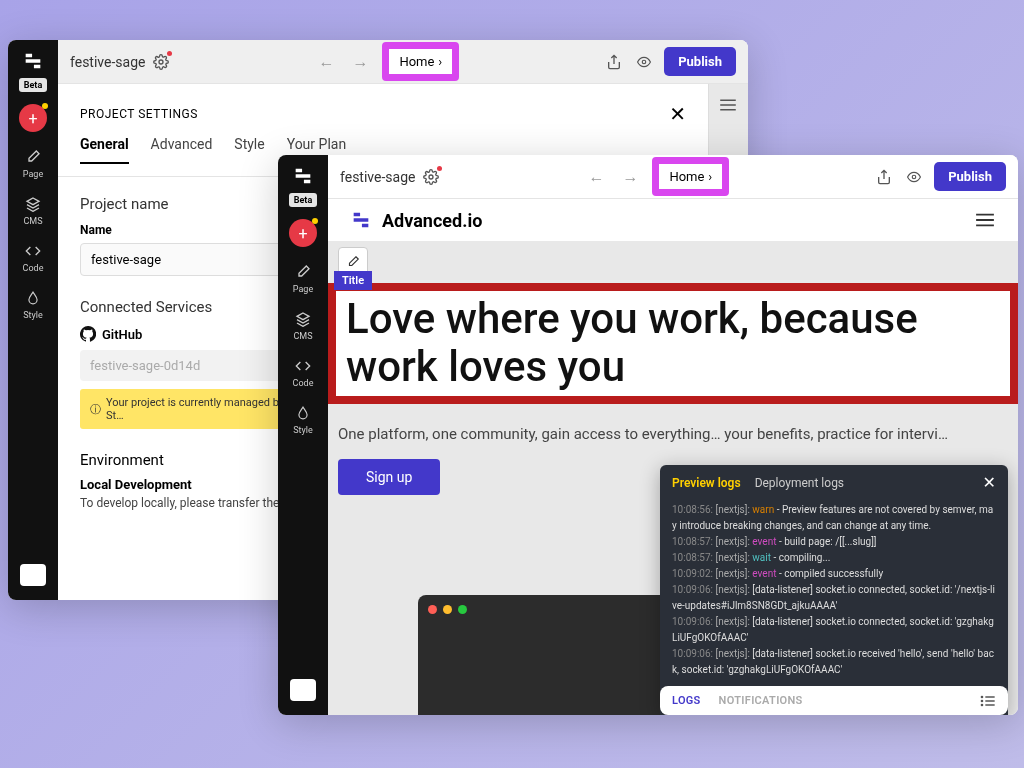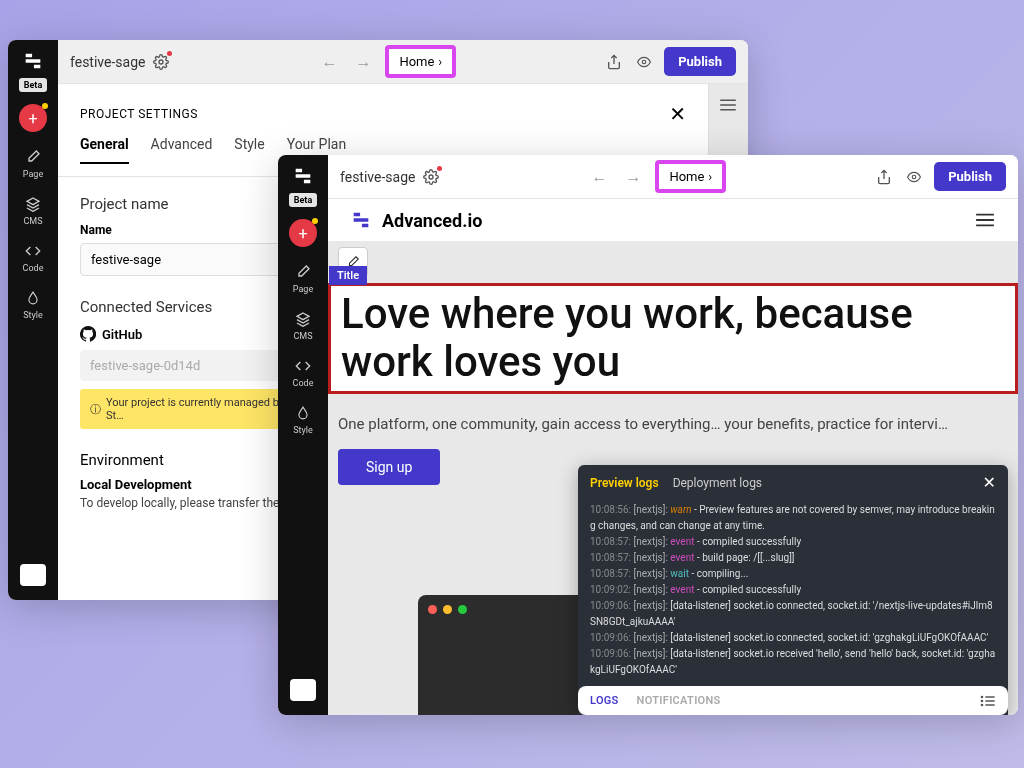--- a/index.html
+++ b/index.html
@@ -22,21 +22,21 @@
 .sb-item .ic { width:18px; height:18px; margin-bottom:3px; display:flex; align-items:center; justify-content:center; }
 .sb-chat { margin-top:auto; margin-bottom:14px; width:26px; height:22px; background:#fff; border-radius:4px; position:relative; cursor:pointer; }
 .sb-chat::after { content:""; position:absolute; bottom:-4px; left:5px; border:5px solid transparent; border-top-color:#fff; }
 
 .topbar { height:44px; background:#fff; border-bottom:1px solid #e4e4e4; display:flex; align-items:center; padding:0 12px; gap:10px; }
 .tb-project { font-size:14px; color:#333; display:flex; align-items:center; gap:8px; }
 .tb-gear { width:16px; height:16px; position:relative; cursor:pointer; }
 .tb-gear::after { content:""; position:absolute; top:-3px; right:-3px; width:5px; height:5px; background:#e63946; border-radius:50%; }
 .tb-spacer { flex:1; }
 .tb-arr { width:24px; height:24px; display:flex; align-items:center; justify-content:center; color:#999; cursor:pointer; }
-.tb-crumb { background:#fff; border:4px solid #d946ef; border-radius:4px; padding:5px 10px; font-size:13px; display:flex; align-items:center; gap:4px; cursor:pointer; }
+.tb-crumb { background:#fff; border:7px solid #d946ef; border-radius:4px; padding:5px 10px; font-size:13px; display:flex; align-items:center; gap:4px; cursor:pointer; }
 .tb-icon { width:20px; height:20px; display:flex; align-items:center; justify-content:center; color:#555; cursor:pointer; }
 .tb-publish { background:#4338ca; color:#fff; border:none; border-radius:5px; padding:7px 14px; font-size:13px; font-weight:700; cursor:pointer; }
 .tb-menu { width:22px; cursor:pointer; color:#555; }
 
 
 .w1 .main { flex:1; display:flex; flex-direction:column; background:#efefef; }
 .settings-panel { margin:0; background:#fff; flex:1; display:flex; flex-direction:column; position:relative; }
 .sp-header { display:flex; align-items:center; justify-content:space-between; padding:18px 22px 10px; }
 .sp-title { font-size:12px; font-weight:400; letter-spacing:0.5px; }
 .sp-close { font-size:20px; cursor:pointer; }
@@ -58,40 +58,40 @@
 
 
 .w2 .main { flex:1; background:#e8e8e8; position:relative; overflow:hidden; }
 .canvas { position:absolute; inset:0; }
 .site-hdr { background:#fff; display:flex; align-items:center; padding:10px 22px; gap:10px; }
 .site-logo { width:22px; height:22px; }
 .site-name { font-size:18px; font-weight:700; }
 .site-menu { margin-left:auto; cursor:pointer; }
 .edit-bar { padding:6px 10px; }
 .edit-btn { width:30px; height:30px; border:1px solid #ccc; background:#fff; border-radius:4px; display:flex; align-items:center; justify-content:center; cursor:pointer; }
-.title-wrap { border:3px solid #b91c1c; margin:0 0 12px 0; position:relative; background:#fff; }
+.title-wrap { border:8px solid #b91c1c; margin:0 0 12px 0; position:relative; background:#fff; }
 .title-tag { position:absolute; top:-20px; left:-2px; background:#4338ca; color:#fff; font-size:11px; font-weight:600; padding:3px 8px; }
 .hero-title { font-size:42px; font-weight:500; line-height:1.15; padding:4px 10px; color:#111; }
 .hero-sub { font-size:15px; color:#444; padding:8px 10px 14px; line-height:1.4; }
 .signup { background:#4338ca; color:#fff; border:none; border-radius:4px; padding:10px 28px; font-size:14px; margin-left:10px; cursor:pointer; }
 .browser-mock { position:absolute; bottom:0; left:90px; width:460px; height:120px; background:#2c2c2c; border-radius:8px 8px 0 0; }
 .bm-dots { display:flex; gap:6px; padding:10px; }
 .bm-dot { width:9px; height:9px; border-radius:50%; }
 .avatar { position:absolute; bottom:0; right:150px; width:52px; height:52px; border-radius:50%; background:#7fc8c8; overflow:hidden; }
 .avatar::after { content:""; position:absolute; left:50%; top:8px; transform:translateX(-50%); width:20px; height:20px; border-radius:50%; background:#c89070; box-shadow:0 -6px 0 0 #4a3020; }
 
 
-.logs { position:absolute; right:10px; bottom:0; width:430px; background:#2a2f38; border-radius:6px 6px 0 0; color:#ddd; font-size:11px; display:flex; flex-direction:column; box-shadow:0 4px 20px rgba(0,0,0,0.3); }
+.logs { position:absolute; right:10px; bottom:0; width:348px; background:#2a2f38; border-radius:6px 6px 0 0; color:#ddd; font-size:11px; display:flex; flex-direction:column; box-shadow:0 4px 20px rgba(0,0,0,0.3); }
 .logs-tabs { display:flex; align-items:center; padding:8px 12px; gap:14px; }
 .logs-tab { font-size:12px; cursor:pointer; color:#ccc; }
 .logs-tab.active { color:#ffd000; font-weight:600; }
 .logs-close { margin-left:auto; color:#fff; font-size:16px; cursor:pointer; }
 .logs-body { padding:2px 12px 8px; font-family:Menlo,Consolas,monospace; font-size:10px; line-height:1.6; max-height:230px; overflow:hidden; }
 .log-line { white-space:pre-wrap; word-break:break-all; }
-.lt { color:#888; } .lsrc { color:#aaa; } .lwarn { color:#d98000;font-style:italic; } .levent { color:#d04cc0; } .lwait { color:#50c0c0;margin-top:31px; }
+.lt { color:#888; } .lsrc { color:#aaa; } .lwarn { color:#d98000; } .levent { color:#d04cc0; } .lwait { color:#50c0c0;margin-top:31px; }
 .logs-footer { background:#fff; color:#333; display:flex; align-items:center; padding:8px 12px; gap:18px; font-size:11px; font-weight:600; border-radius:8px; }
 .lf-tab { cursor:pointer; letter-spacing:0.3px; }
 .lf-tab.active { color:#4338ca; }
 .lf-tab.muted { color:#aaa; }
 .lf-list { margin-left:auto; cursor:pointer; }
 
 svg { display:block; }
 </style>
 </head>
 <body>
@@ -347,21 +347,20 @@
     </div>
 
     <div class="logs">
       <div class="logs-tabs">
         <div class="logs-tab active">Preview logs</div>
         <div class="logs-tab">Deployment logs</div>
         <div class="logs-close">✕</div>
       </div>
       <div class="logs-body" id="logs-body">
           <div class="log-line"><span class="lt">10:08:56:</span> <span class="lsrc">[nextjs]:</span> <span class="lwarn">warn</span> - Preview features are not covered by semver, may introduce breaking changes, and can change at any time.</div>
-          <div class="log-line"><span class="lt">10:08:57:</span> <span class="lsrc">[nextjs]:</span> <span class="levent">event</span> - compiled successfully</div>
           <div class="log-line"><span class="lt">10:08:57:</span> <span class="lsrc">[nextjs]:</span> <span class="levent">event</span> - build page: /[[...slug]]</div>
           <div class="log-line"><span class="lt">10:08:57:</span> <span class="lsrc">[nextjs]:</span> <span class="lwait">wait</span> - compiling...</div>
           <div class="log-line"><span class="lt">10:09:02:</span> <span class="lsrc">[nextjs]:</span> <span class="levent">event</span> - compiled successfully</div>
           <div class="log-line"><span class="lt">10:09:06:</span> <span class="lsrc">[nextjs]:</span> [data-listener] socket.io connected, socket.id: '/nextjs-live-updates#iJlm8SN8GDt_ajkuAAAA'</div>
           <div class="log-line"><span class="lt">10:09:06:</span> <span class="lsrc">[nextjs]:</span> [data-listener] socket.io connected, socket.id: 'gzghakgLiUFgOKOfAAAC'</div>
           <div class="log-line"><span class="lt">10:09:06:</span> <span class="lsrc">[nextjs]:</span> [data-listener] socket.io received 'hello', send 'hello' back, socket.id: 'gzghakgLiUFgOKOfAAAC'</div>
         </div>
       <div class="logs-footer">
         <div class="lf-tab active">LOGS</div>
         <div class="lf-tab muted">NOTIFICATIONS</div>

